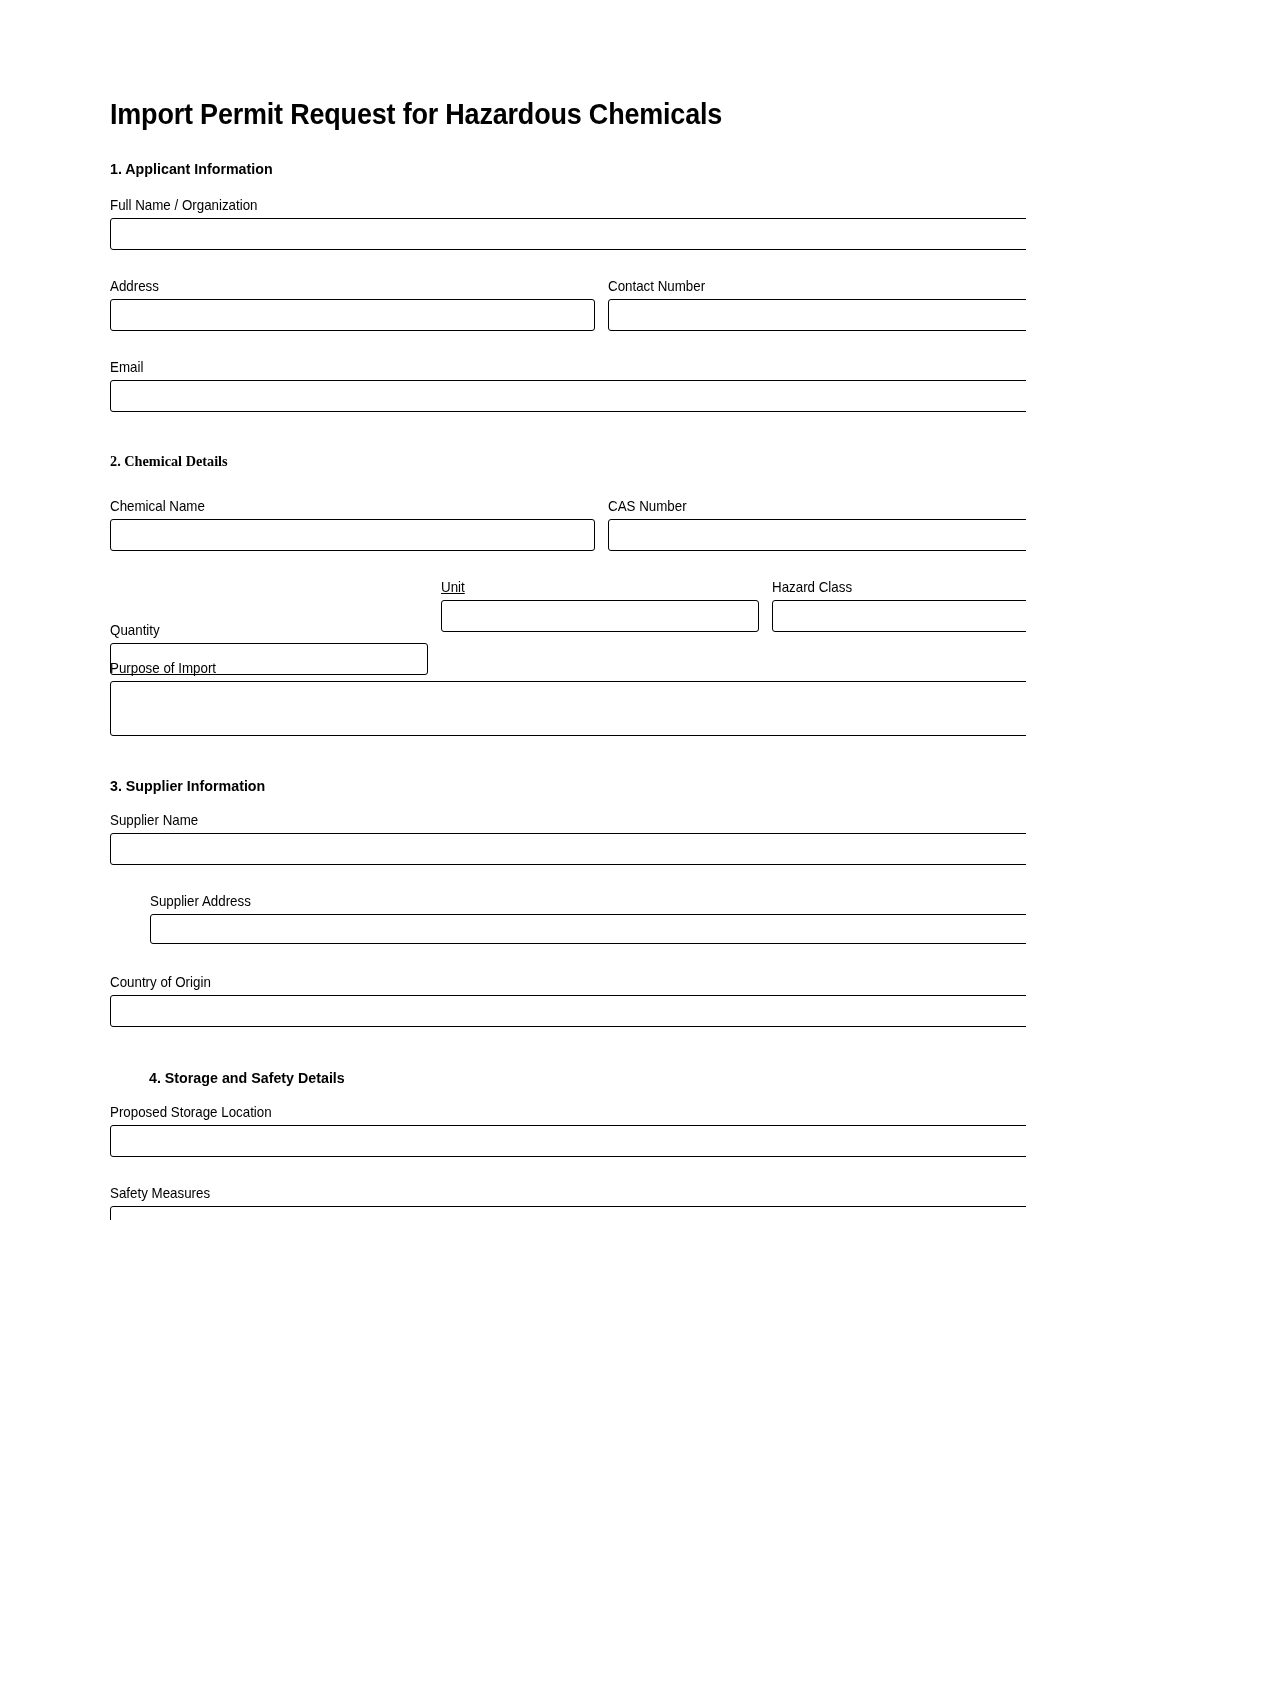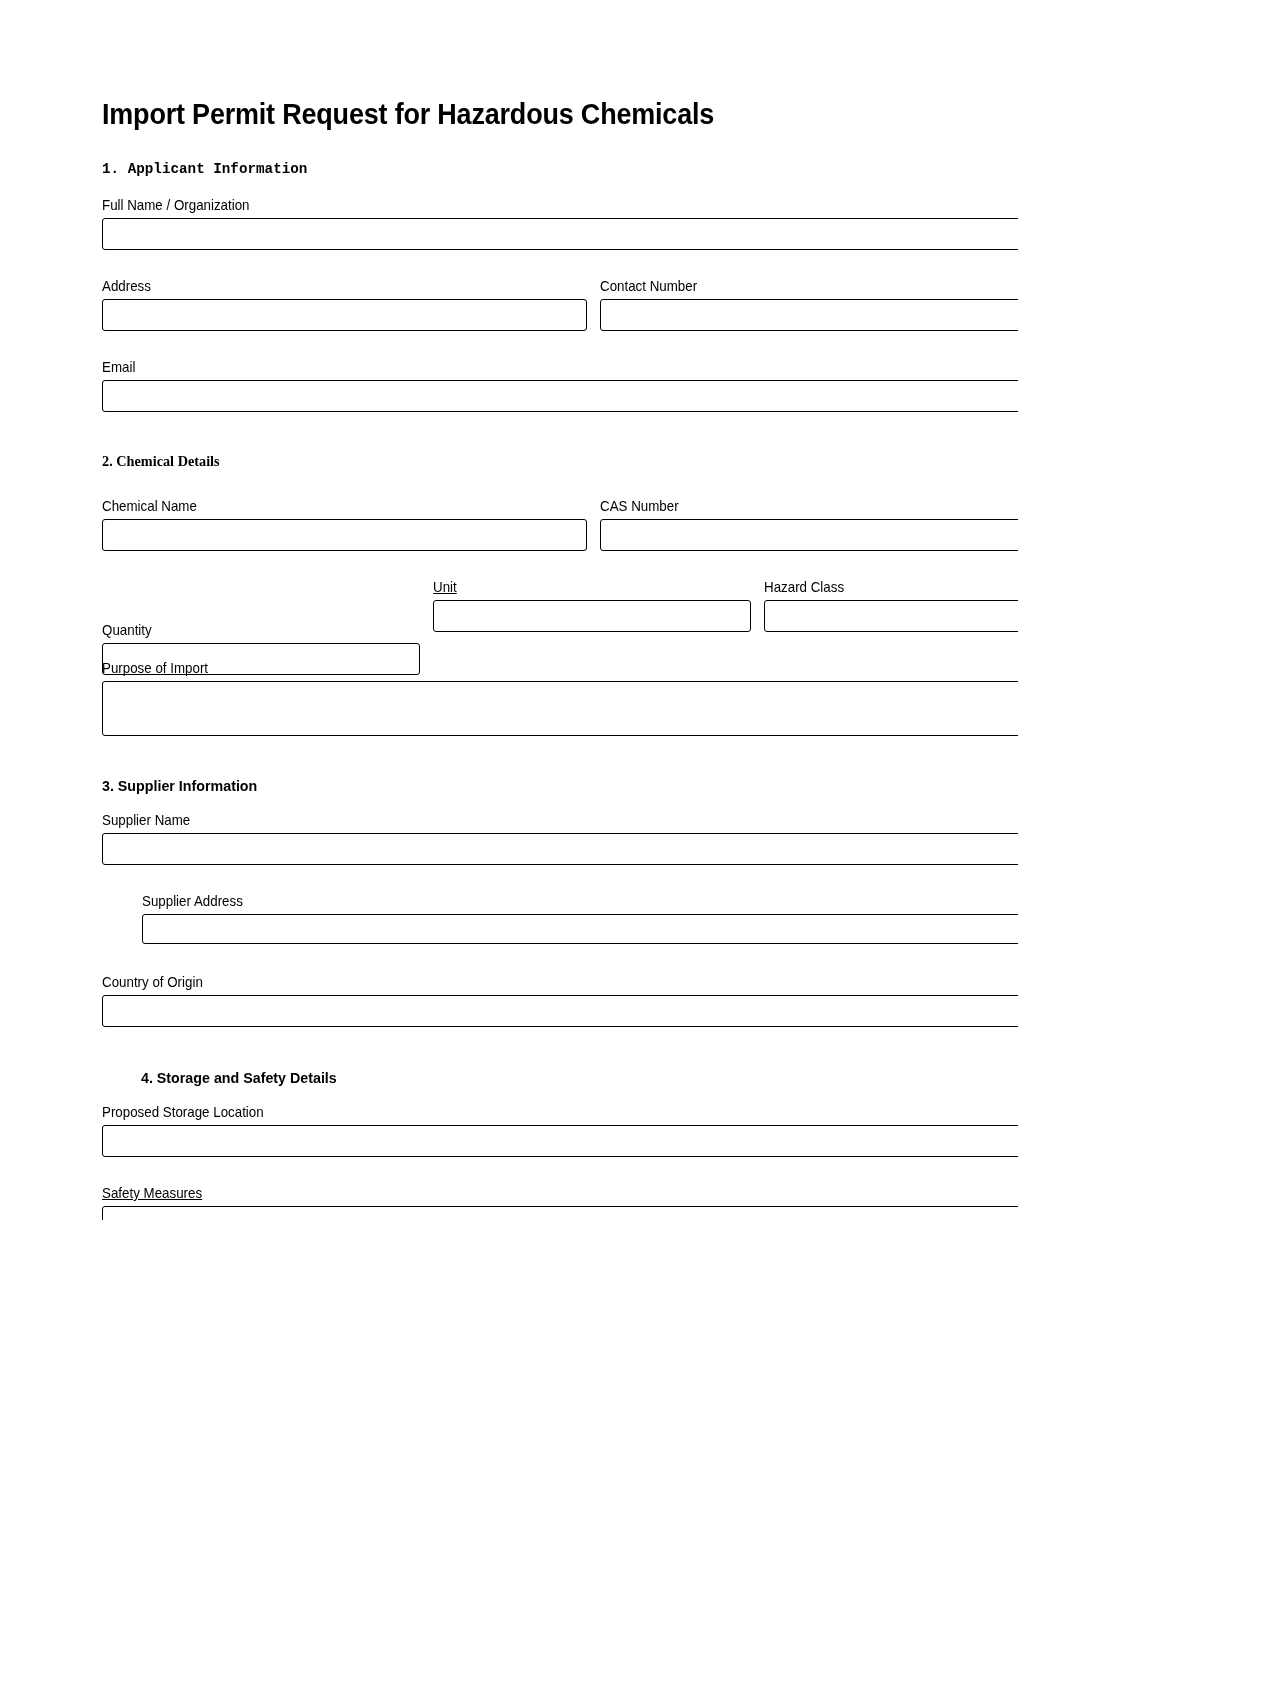--- a/index.html
+++ b/index.html
@@ -11,21 +11,21 @@
     width: 1263px;
     height: 1682px;
     font-family: "Liberation Sans", "DejaVu Sans", sans-serif;
     color: #000000;
     overflow: hidden;
   }
 
   
   .page-clip {
     position: absolute;
-    left: 4px;
+    left: 12px;
     top: 0;
     width: 1014px;
     height: 1220px;
     overflow: hidden;
   }
 
   .form-body {
     position: absolute;
     left: 98px;
     top: 0;
@@ -120,21 +120,21 @@
   }
 </style>
 </head>
 <body>
 
 <div class="page-clip">
 <div class="form-body">
 
   <div class="form-title">Import Permit Request for Hazardous Chemicals</div>
 
-  <div class="section" style="top:160px;font-family:Liberation Mono, monospace;">
+  <div class="section" style="top:160px;">
     <div class="section-heading">1. Applicant Information</div>
   </div>
 
   <div class="field" style="top:197px; left:0; width:980px;">
     <div class="field-label">Full Name / Organization</div>
     <input class="input-box" type="text" style="width: 980px; margin-top: 4px;" value="">
   </div>
 
   <div class="field" style="top:278px; left:0; width:485px;">
     <div class="field-label">Address</div>
@@ -213,19 +213,19 @@
 
   <div class="section" style="top:1069px;margin-left:39px;">
     <div class="section-heading">4. Storage and Safety Details</div>
   </div>
 
   <div class="field" style="top:1104px; left:0; width:980px;">
     <div class="field-label">Proposed Storage Location</div>
     <input class="input-box" type="text" style="width: 980px; margin-top: 4px;" value="">
   </div>
 
-  <div class="field" style="top:1185px; left:0; width:980px;text-decoration:underline;">
+  <div class="field" style="top:1185px; left:0; width:980px;">
     <div class="field-label">Safety Measures</div>
     <input class="input-box" type="text" style="width: 980px; margin-top: 4px;" value="">
   </div>
 
 </div>
 </div>
 
 </body></html>

